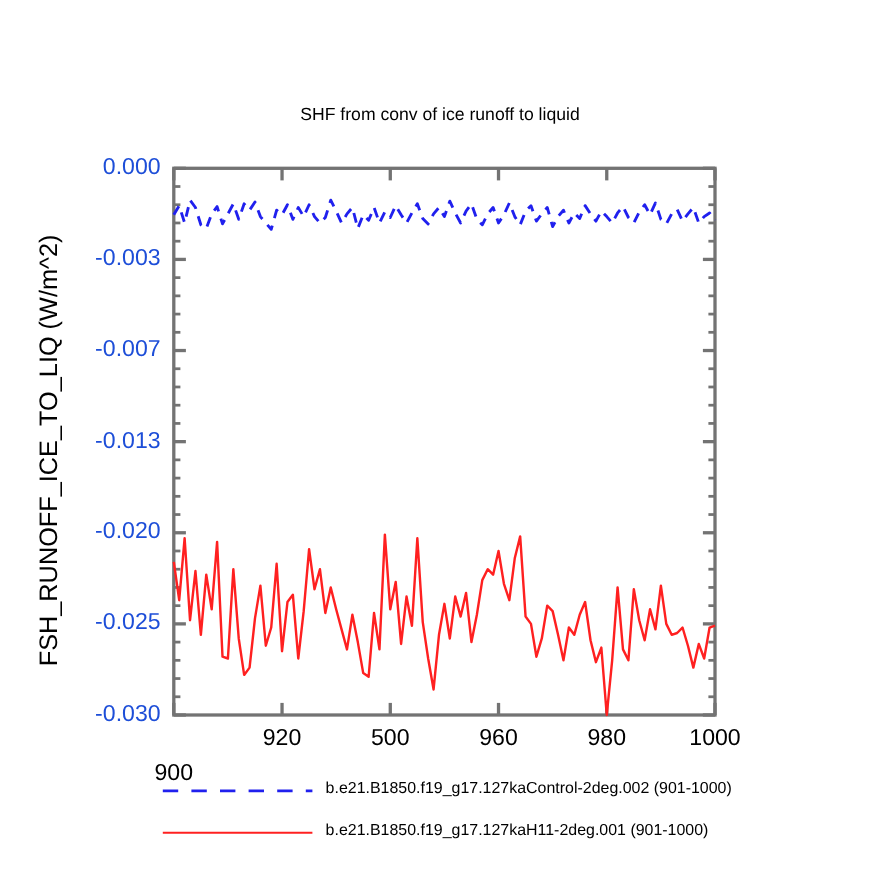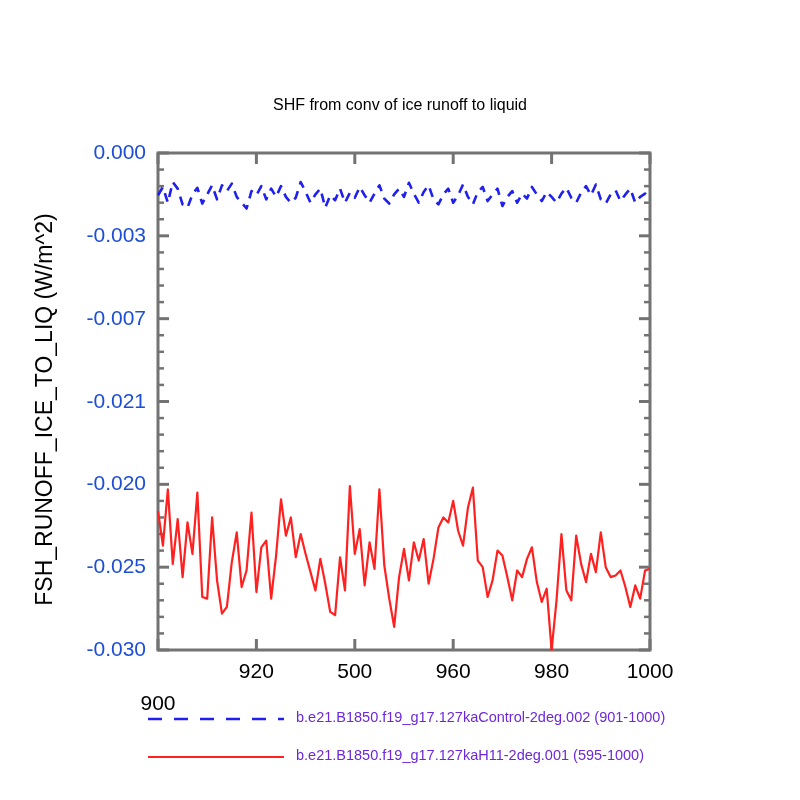--- a/index.html
+++ b/index.html
@@ -57,21 +57,21 @@
   .tick-label-x {
     position: absolute;
     text-align: center;
     font-size: 21px;
     color: #000000;
     white-space: nowrap;
   }
   .legend-label {
     position: absolute;
     font-size: 14.5px;
-    color: #6d28d9;
+    color: #000000;
     white-space: nowrap;
   }
 </style>
 </head>
 <body>
 
 <div id="figure">
 
   <div id="chart-title">SHF from conv of ice runoff to liquid</div>
 
@@ -164,31 +164,31 @@
     <g id="legend-lines-group">
         <line x1="148" y1="719" x2="284" y2="719" stroke="#2020EE" stroke-width="2.6" stroke-dasharray="14,12"></line>
         <line x1="148" y1="757" x2="284" y2="757" stroke="#FF2020" stroke-width="1.8"></line>
       </g>
   </svg>
 
   <div id="ytick-labels">
       <div class="tick-label-y" style="right: 654px; top: 140px;">0.000</div>
       <div class="tick-label-y" style="right: 654px; top: 222.833px;">-0.003</div>
       <div class="tick-label-y" style="right: 654px; top: 305.667px;">-0.007</div>
-      <div class="tick-label-y" style="right: 654px; top: 388.5px;">-0.021</div>
+      <div class="tick-label-y" style="right: 654px; top: 388.5px;">-0.013</div>
       <div class="tick-label-y" style="right: 654px; top: 471.333px;">-0.020</div>
       <div class="tick-label-y" style="right: 654px; top: 554.167px;">-0.025</div>
       <div class="tick-label-y" style="right: 654px; top: 637px;">-0.030</div>
     </div>
   <div id="xtick-labels">
       <div class="tick-label-x" style="left: 108px; width: 100px; top: 659px; margin-top: 32px;">900</div>
       <div class="tick-label-x" style="left: 206.4px; width: 100px; top: 659px;">920</div>
       <div class="tick-label-x" style="left: 304.8px; width: 100px; top: 659px;">500</div>
       <div class="tick-label-x" style="left: 403.2px; width: 100px; top: 659px;">960</div>
       <div class="tick-label-x" style="left: 501.6px; width: 100px; top: 659px;">980</div>
       <div class="tick-label-x" style="left: 600px; width: 100px; top: 659px;">1000</div>
     </div>
   <div id="legend-labels">
       <div class="legend-label" style="left: 296px; top: 709px;">b.e21.B1850.f19_g17.127kaControl-2deg.002 (901-1000)</div>
-      <div class="legend-label" style="left: 296px; top: 747px;">b.e21.B1850.f19_g17.127kaH11-2deg.001 (595-1000)</div>
+      <div class="legend-label" style="left: 296px; top: 747px;">b.e21.B1850.f19_g17.127kaH11-2deg.001 (901-1000)</div>
     </div>
 
 </div>
 
 </body></html>

